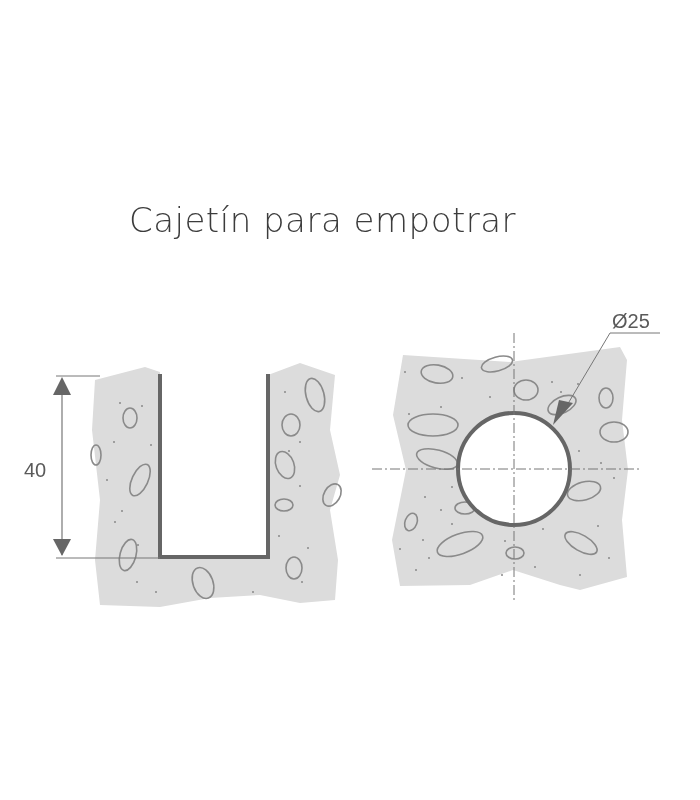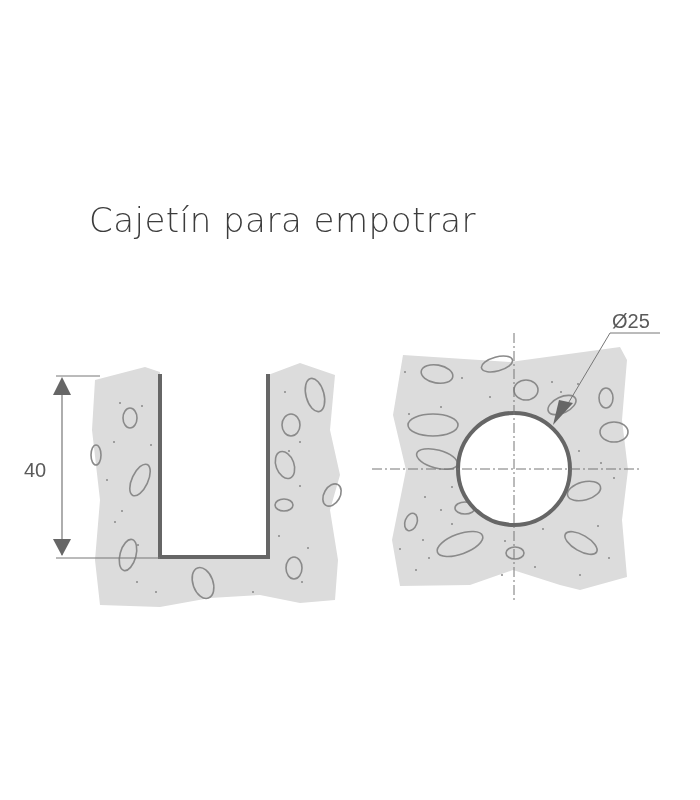--- a/index.html
+++ b/index.html
@@ -1,20 +1,20 @@
 <!DOCTYPE html>
 <html><head>
   <meta charset="utf-8">
   <style>
     html, body { margin: 0; padding: 0; background: #ffffff; }
     body { width: 700px; height: 800px; position: relative; overflow: hidden; }
     .title {
       position: absolute; left: 0; width: 565px; top: 200px; text-align: center;
       font-family: "DejaVu Sans", sans-serif; font-size: 34px; color: #3c3c3c;
-      font-weight: 300; letter-spacing: 0.5px;
+      font-weight: 300; letter-spacing: 0.5px; padding-left: 40px;
     }
     svg { position: absolute; left: 0; top: 0; }
     .lbl { font-family: "Liberation Sans", sans-serif; fill: #5a5a5a; }
   </style>
 </head>
 <body>
 
 <div class="title">Cajetín para empotrar</div>
 
 <svg width="700" height="800" viewBox="0 0 700 800">

